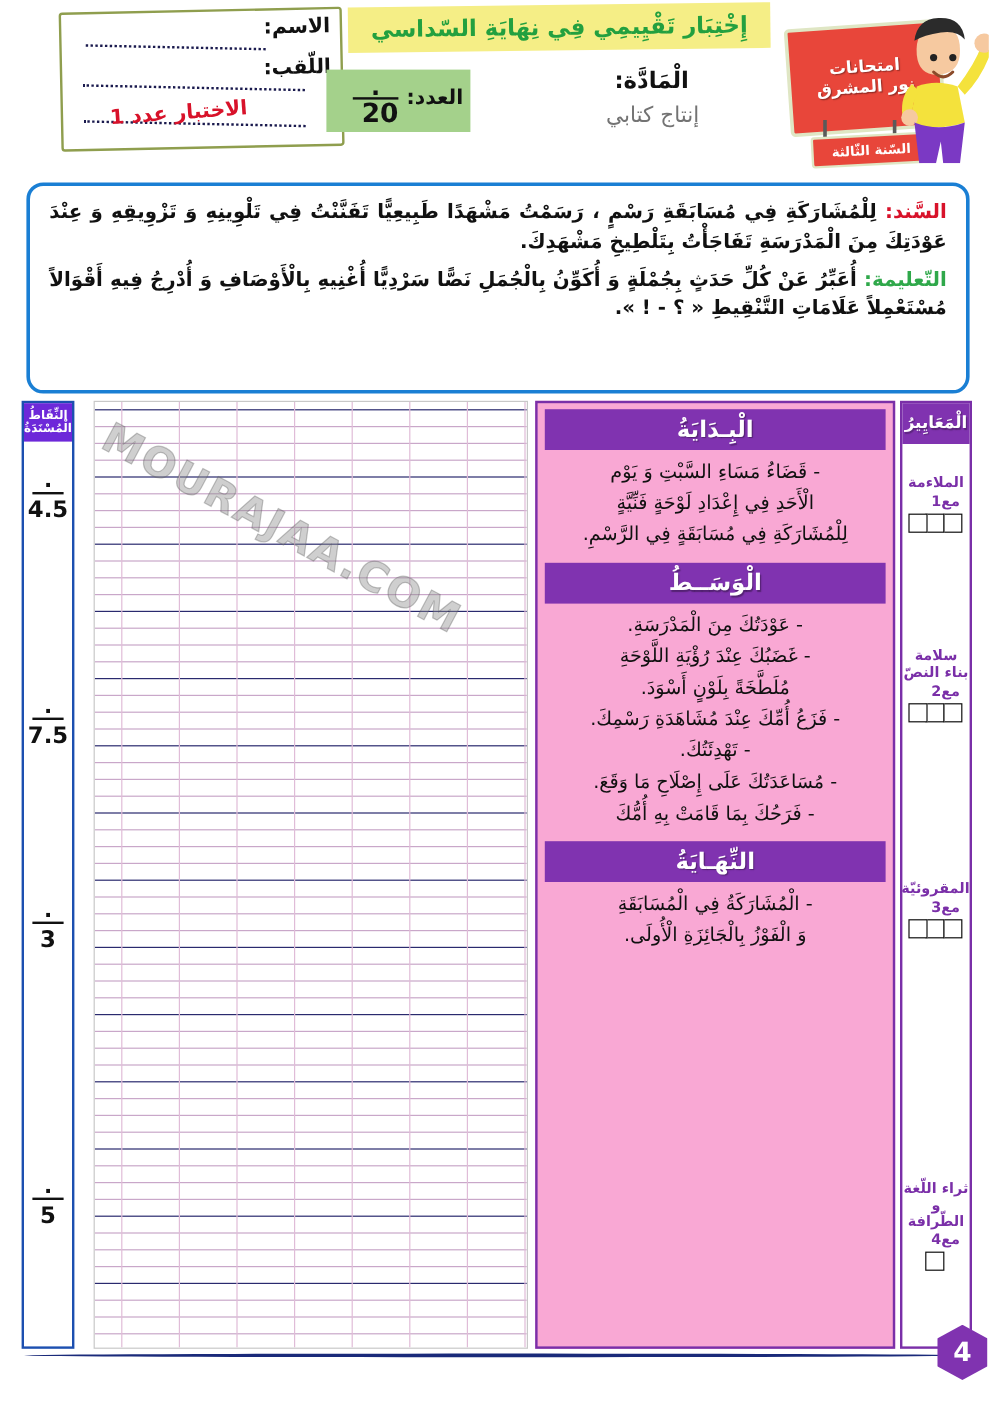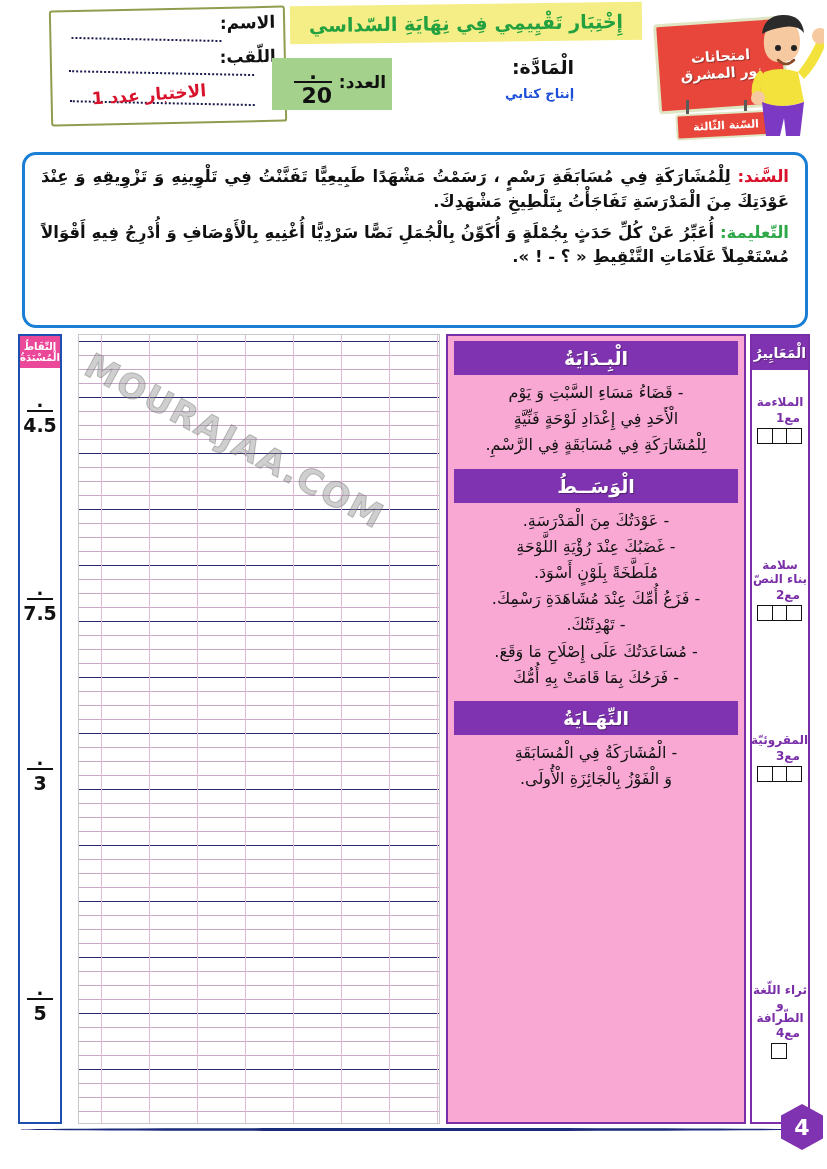--- a/index.html
+++ b/index.html
@@ -45,21 +45,21 @@
     font-size:17px;font-weight:bold;color:#d8122a;
     transform:rotate(-3deg);white-space:nowrap;
   }
 
   .subject-label{
     position:absolute;left:512px;top:56px;
     font-size:19px;font-weight:bold;color:#111;
   }
   .subject-value{
     position:absolute;left:505px;top:86px;
-    font-size:13px;font-weight:bold;color:#1d4ed8;
+    font-size:18px;font-weight:normal;color:#737373;
   }
 
   .markbox{
     position:absolute;left:272px;top:58px;width:120px;height:52px;
     background:#a4d18b;
   }
   .markbox .lbl{
     position:absolute;right:6px;top:14px;font-size:17px;font-weight:bold;color:#111;
   }
   .markbox .frac{
@@ -157,21 +157,21 @@
     letter-spacing:2px;white-space:nowrap;
     -webkit-text-stroke:1px rgba(90,90,90,.35);
   }
 
   
   .scores{
     position:absolute;left:0;top:0;width:44px;height:790px;
     border:2px solid #1c4fb0;background:#fff;box-sizing:border-box;
   }
   .scores .shead{
-    height:32px;background:#ec4899;display:flex;align-items:center;justify-content:center;
+    height:32px;background:#6d28d9;display:flex;align-items:center;justify-content:center;
   }
   .scores .shead span{color:#fff;font-size:10px;font-weight:bold;line-height:1.1;text-align:center;}
   .score-item{position:absolute;left:0;width:100%;text-align:center;}
   .score-item .dot{font-size:18px;line-height:10px;color:#111;font-weight:bold;}
   .score-item .bar{width:26px;height:2px;background:#111;margin:4px auto 2px;}
   .score-item .den{font-size:19px;font-weight:bold;color:#111;}
 
   
   .footer{position:absolute;left:0;top:1100px;width:827px;height:69px;}
   .ribbon{
@@ -271,21 +271,21 @@
       <div id="criteria-list">
           <div class="crit-item" style="top: 60px;">
             <div class="ctxt">الملاءمة</div>
             <div class="ccode">مع1</div>
             <div class="boxes">
               <div class="bx"></div>
               <div class="bx"></div>
               <div class="bx"></div>
             </div>
           </div>
-          <div class="crit-item" style="top: 223px;">
+          <div class="crit-item" style="top: 204px;">
             <div class="ctxt">سلامة بناء النصّ</div>
             <div class="ccode">مع2</div>
             <div class="boxes">
               <div class="bx"></div>
               <div class="bx"></div>
               <div class="bx"></div>
             </div>
           </div>
           <div class="crit-item" style="top: 398px;">
             <div class="ctxt">المقروئيّة</div>

